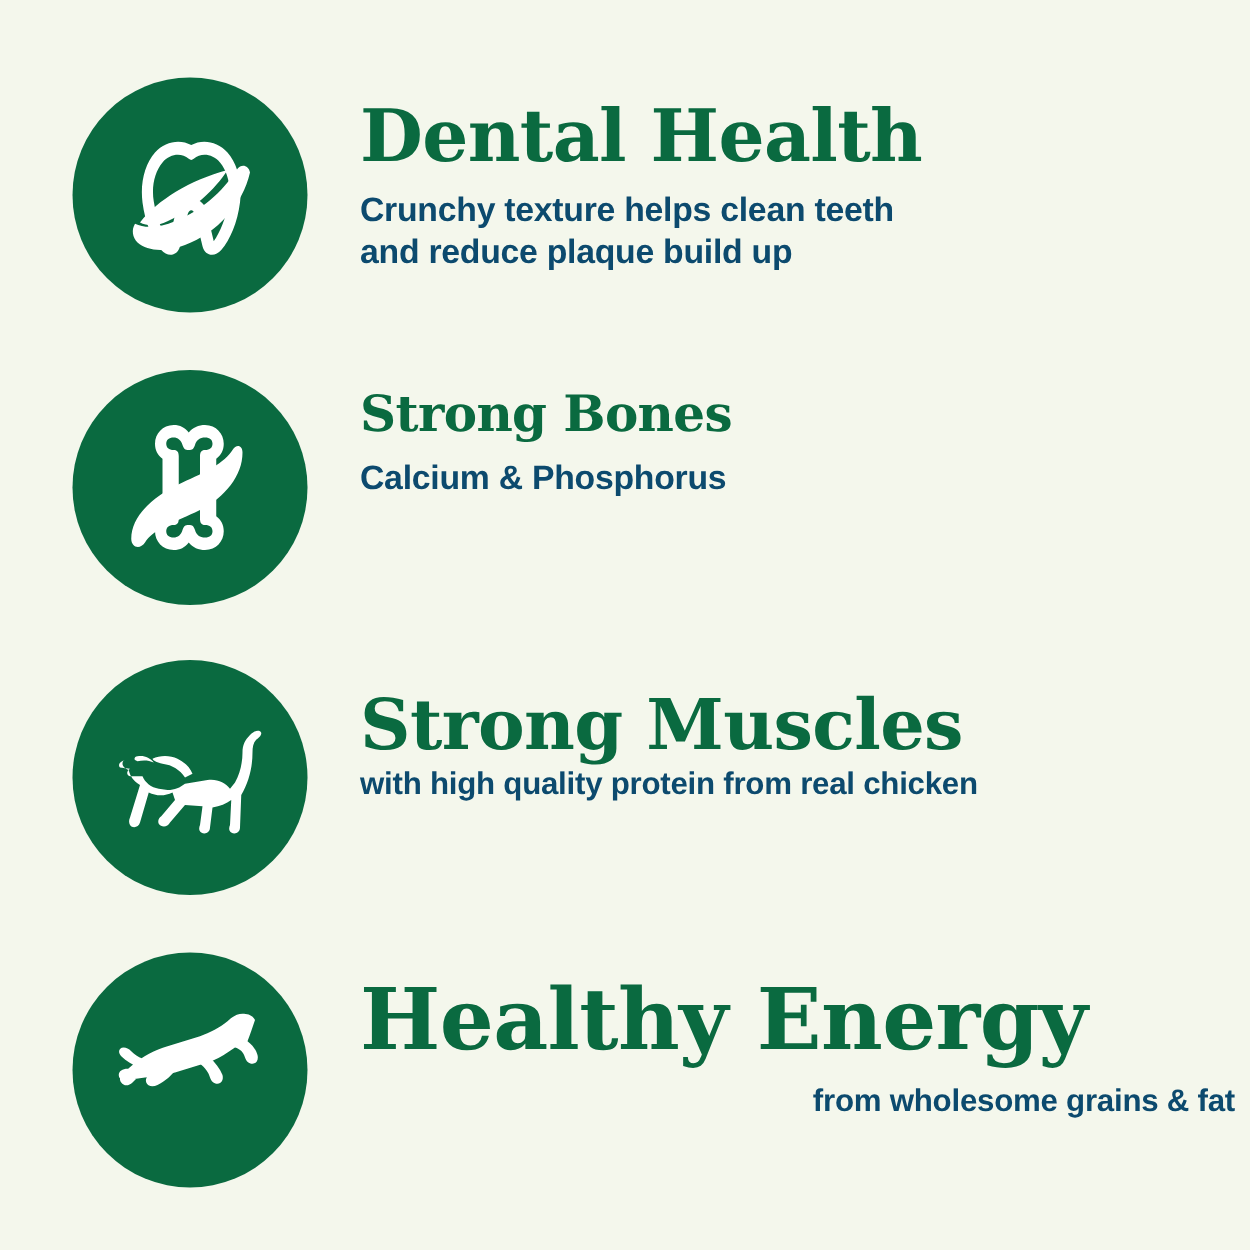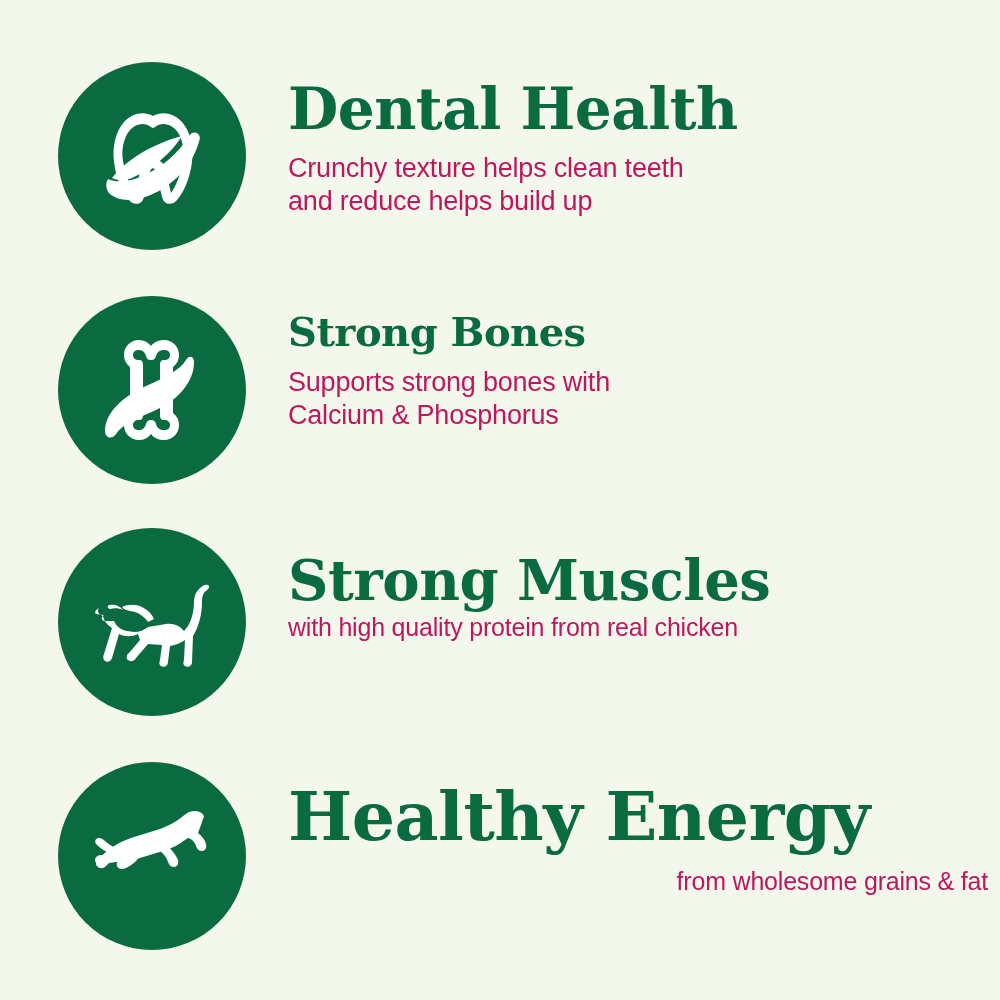--- a/index.html
+++ b/index.html
@@ -49,22 +49,22 @@
     font-family: "DejaVu Serif", "Liberation Serif", serif;
     font-weight: bold;
     color: #0a6a40;
     letter-spacing: -0.5px;
     line-height: 1.0;
     margin: 0;
     white-space: nowrap;
   }
   .feature-sub {
     font-family: "Liberation Sans", sans-serif;
-    font-weight: normal;
-    color: #be185d;
+    font-weight: bold;
+    color: #0c4a6e;
     line-height: 1.22;
     margin: 0;
     letter-spacing: -0.2px;
   }
   .feature-sub .line {
     display: block;
     white-space: nowrap;
   }
 
   
@@ -114,21 +114,21 @@
                    C24 104 23 98 26 93 C34 97 46 96 58 91
                    C78 83 96 68 108 49 C111 45 117 46 118 52 Z"></path>
           <path d="M30 92 C44 74 70 58 100 50 C90 66 72 82 52 91 C44 95 36 95 30 92 Z"></path>
         </g>
       </svg>
     </div>
     <div class="feature-text">
       <div class="feature-title">Dental Health</div>
       <div class="feature-sub">
         <span class="line">Crunchy texture helps clean teeth</span>
-        <span class="line">and reduce helps build up</span>
+        <span class="line">and reduce plaque build up</span>
       </div>
     </div>
   </div>
 
   <div class="feature-row" id="row-bones">
     <div class="icon-badge">
       <svg width="140" height="140" viewBox="0 0 140 140">
         <g fill="#ffffff">
 
           <path d="M57 20 C48 20 42 27 42 35 C42 40 44 44 48 47 L48 93 C44 96 42 100 42 105
@@ -148,21 +148,20 @@
                    C30 120 23 118 23 111 C23 92 42 76 64 66 C82 58 98 50 104 40
                    C107 35 112 36 112 42 Z"></path>
           <path d="M27 110 C36 94 58 80 82 72 C98 66 106 56 108 46
                    C104 62 88 74 66 82 C48 89 33 98 27 110 Z"></path>
         </g>
       </svg>
     </div>
     <div class="feature-text">
       <div class="feature-title">Strong Bones</div>
       <div class="feature-sub">
-        <span class="line">Supports strong bones with</span>
         <span class="line">Calcium &amp; Phosphorus</span>
       </div>
     </div>
   </div>
 
   <div class="feature-row" id="row-muscles">
     <div class="icon-badge">
       <svg width="140" height="140" viewBox="0 0 140 140">
         <g fill="#ffffff">
 

